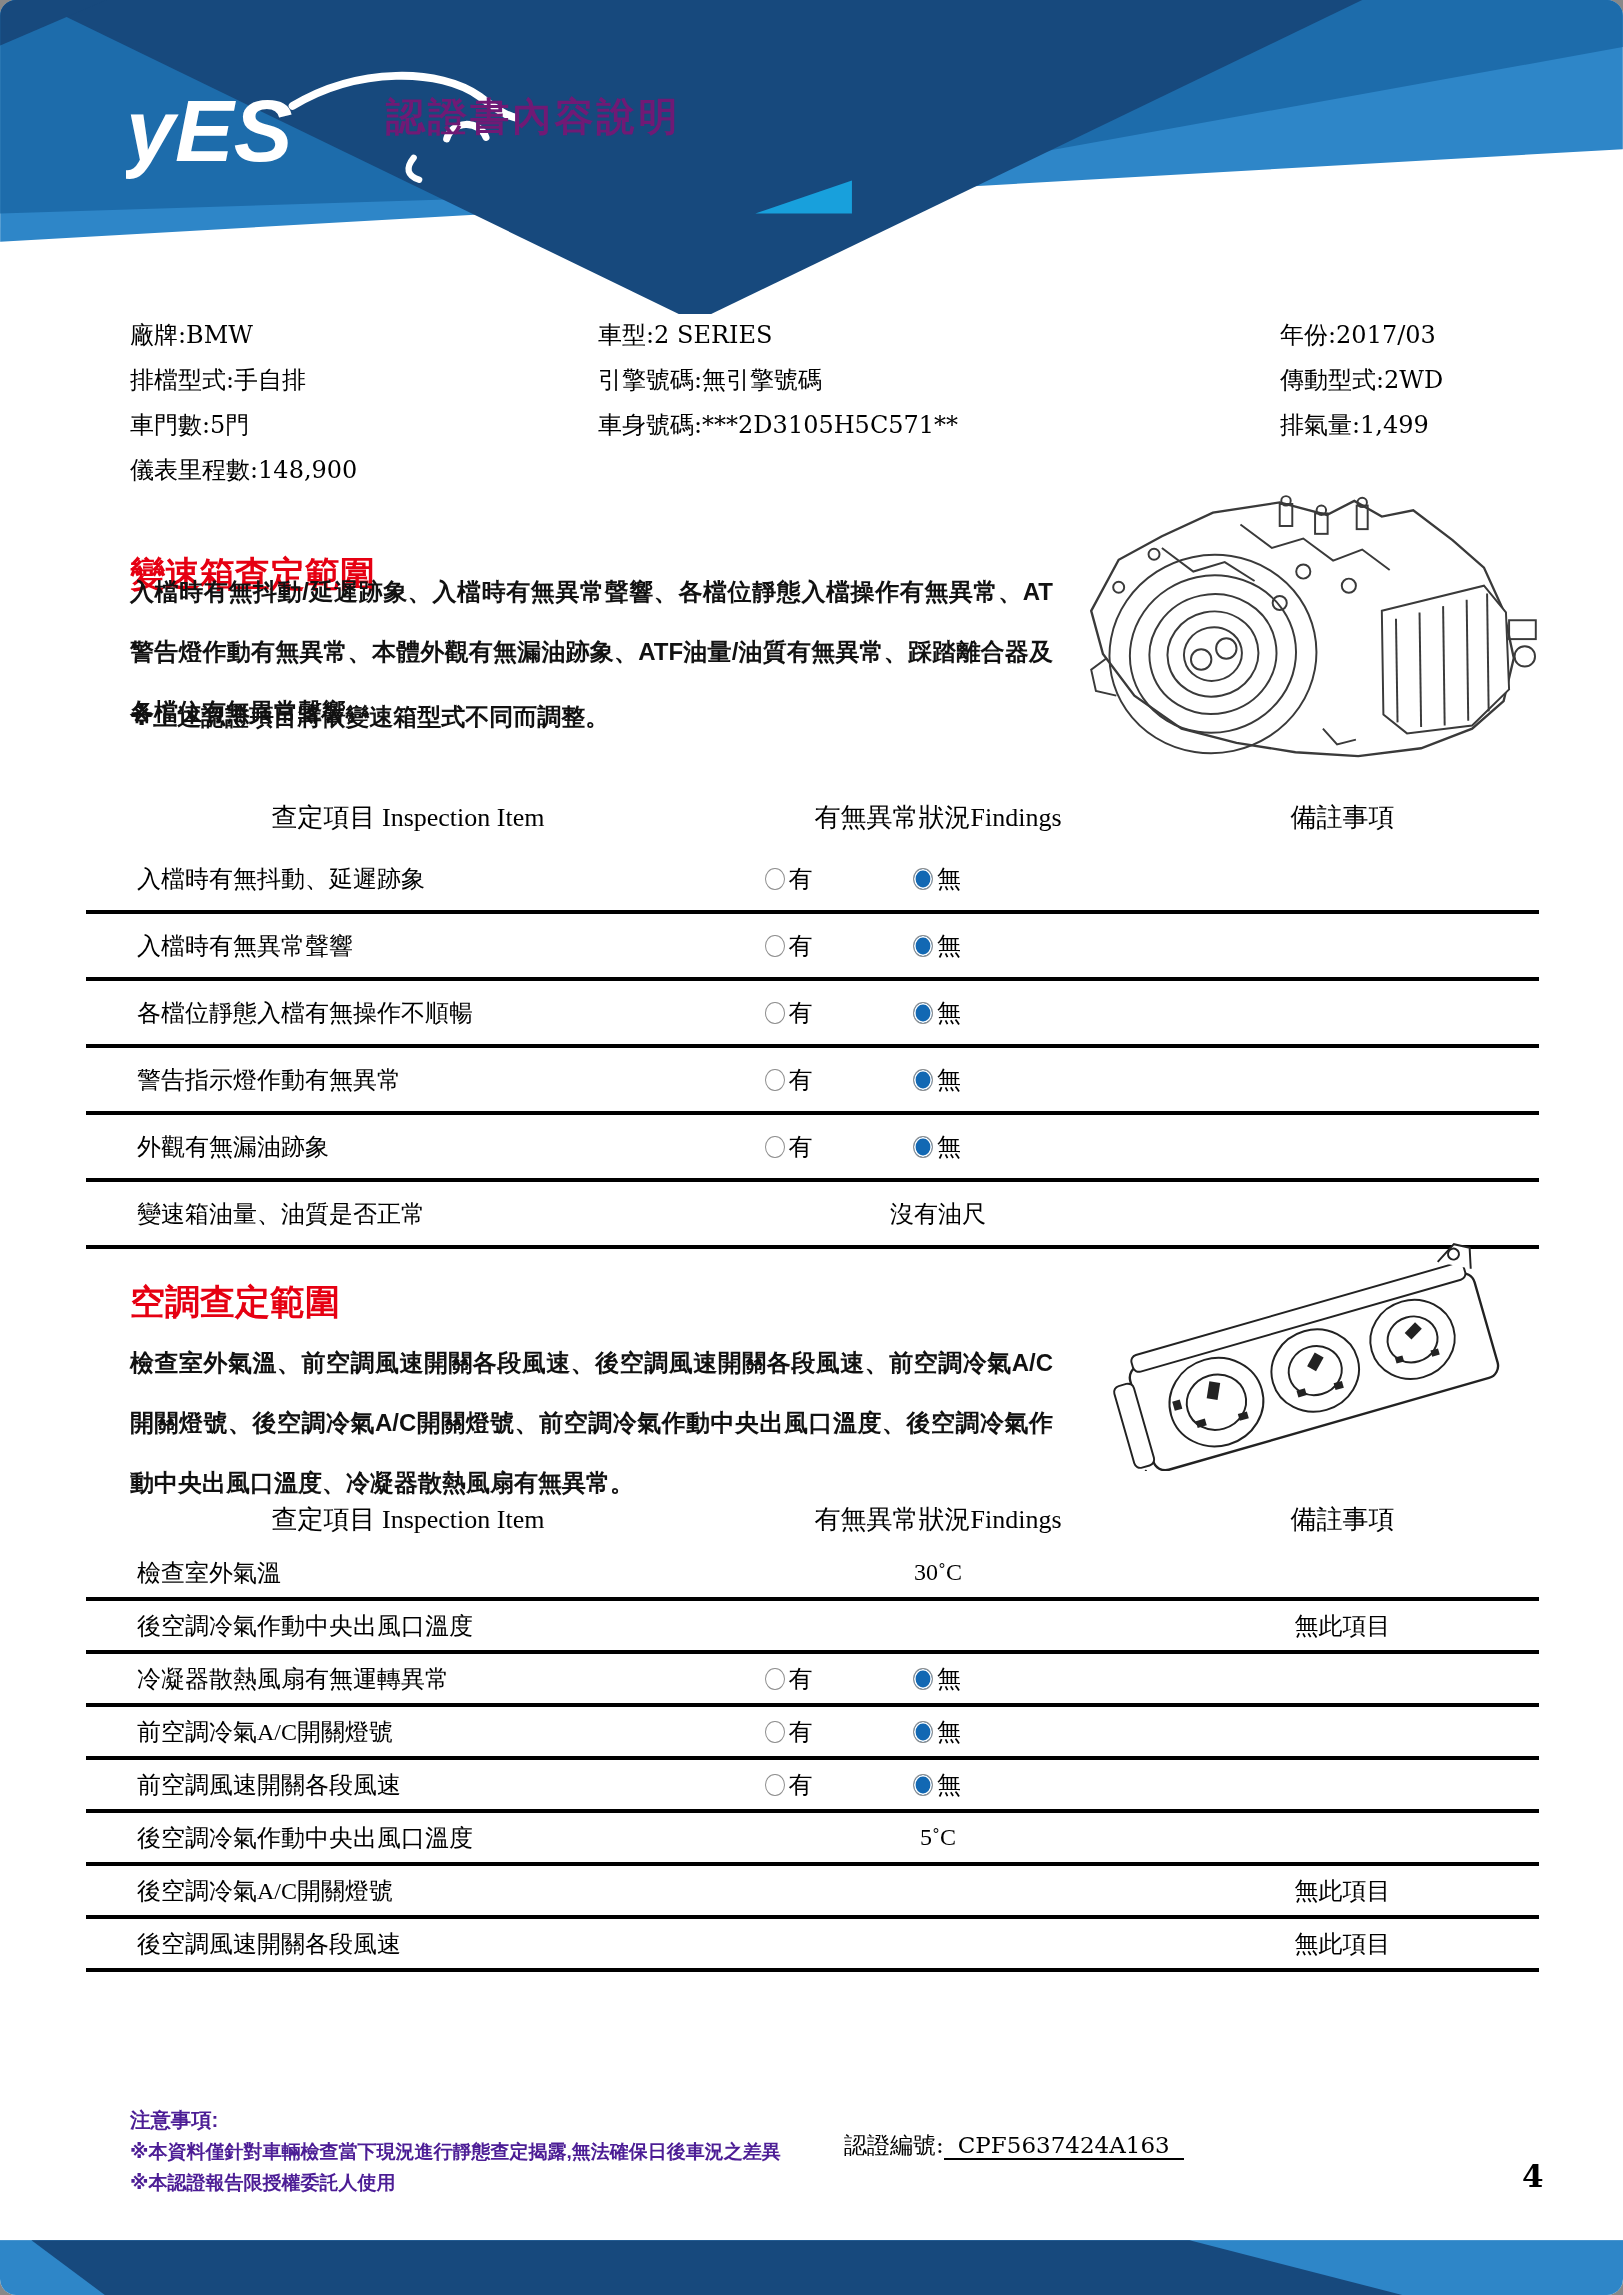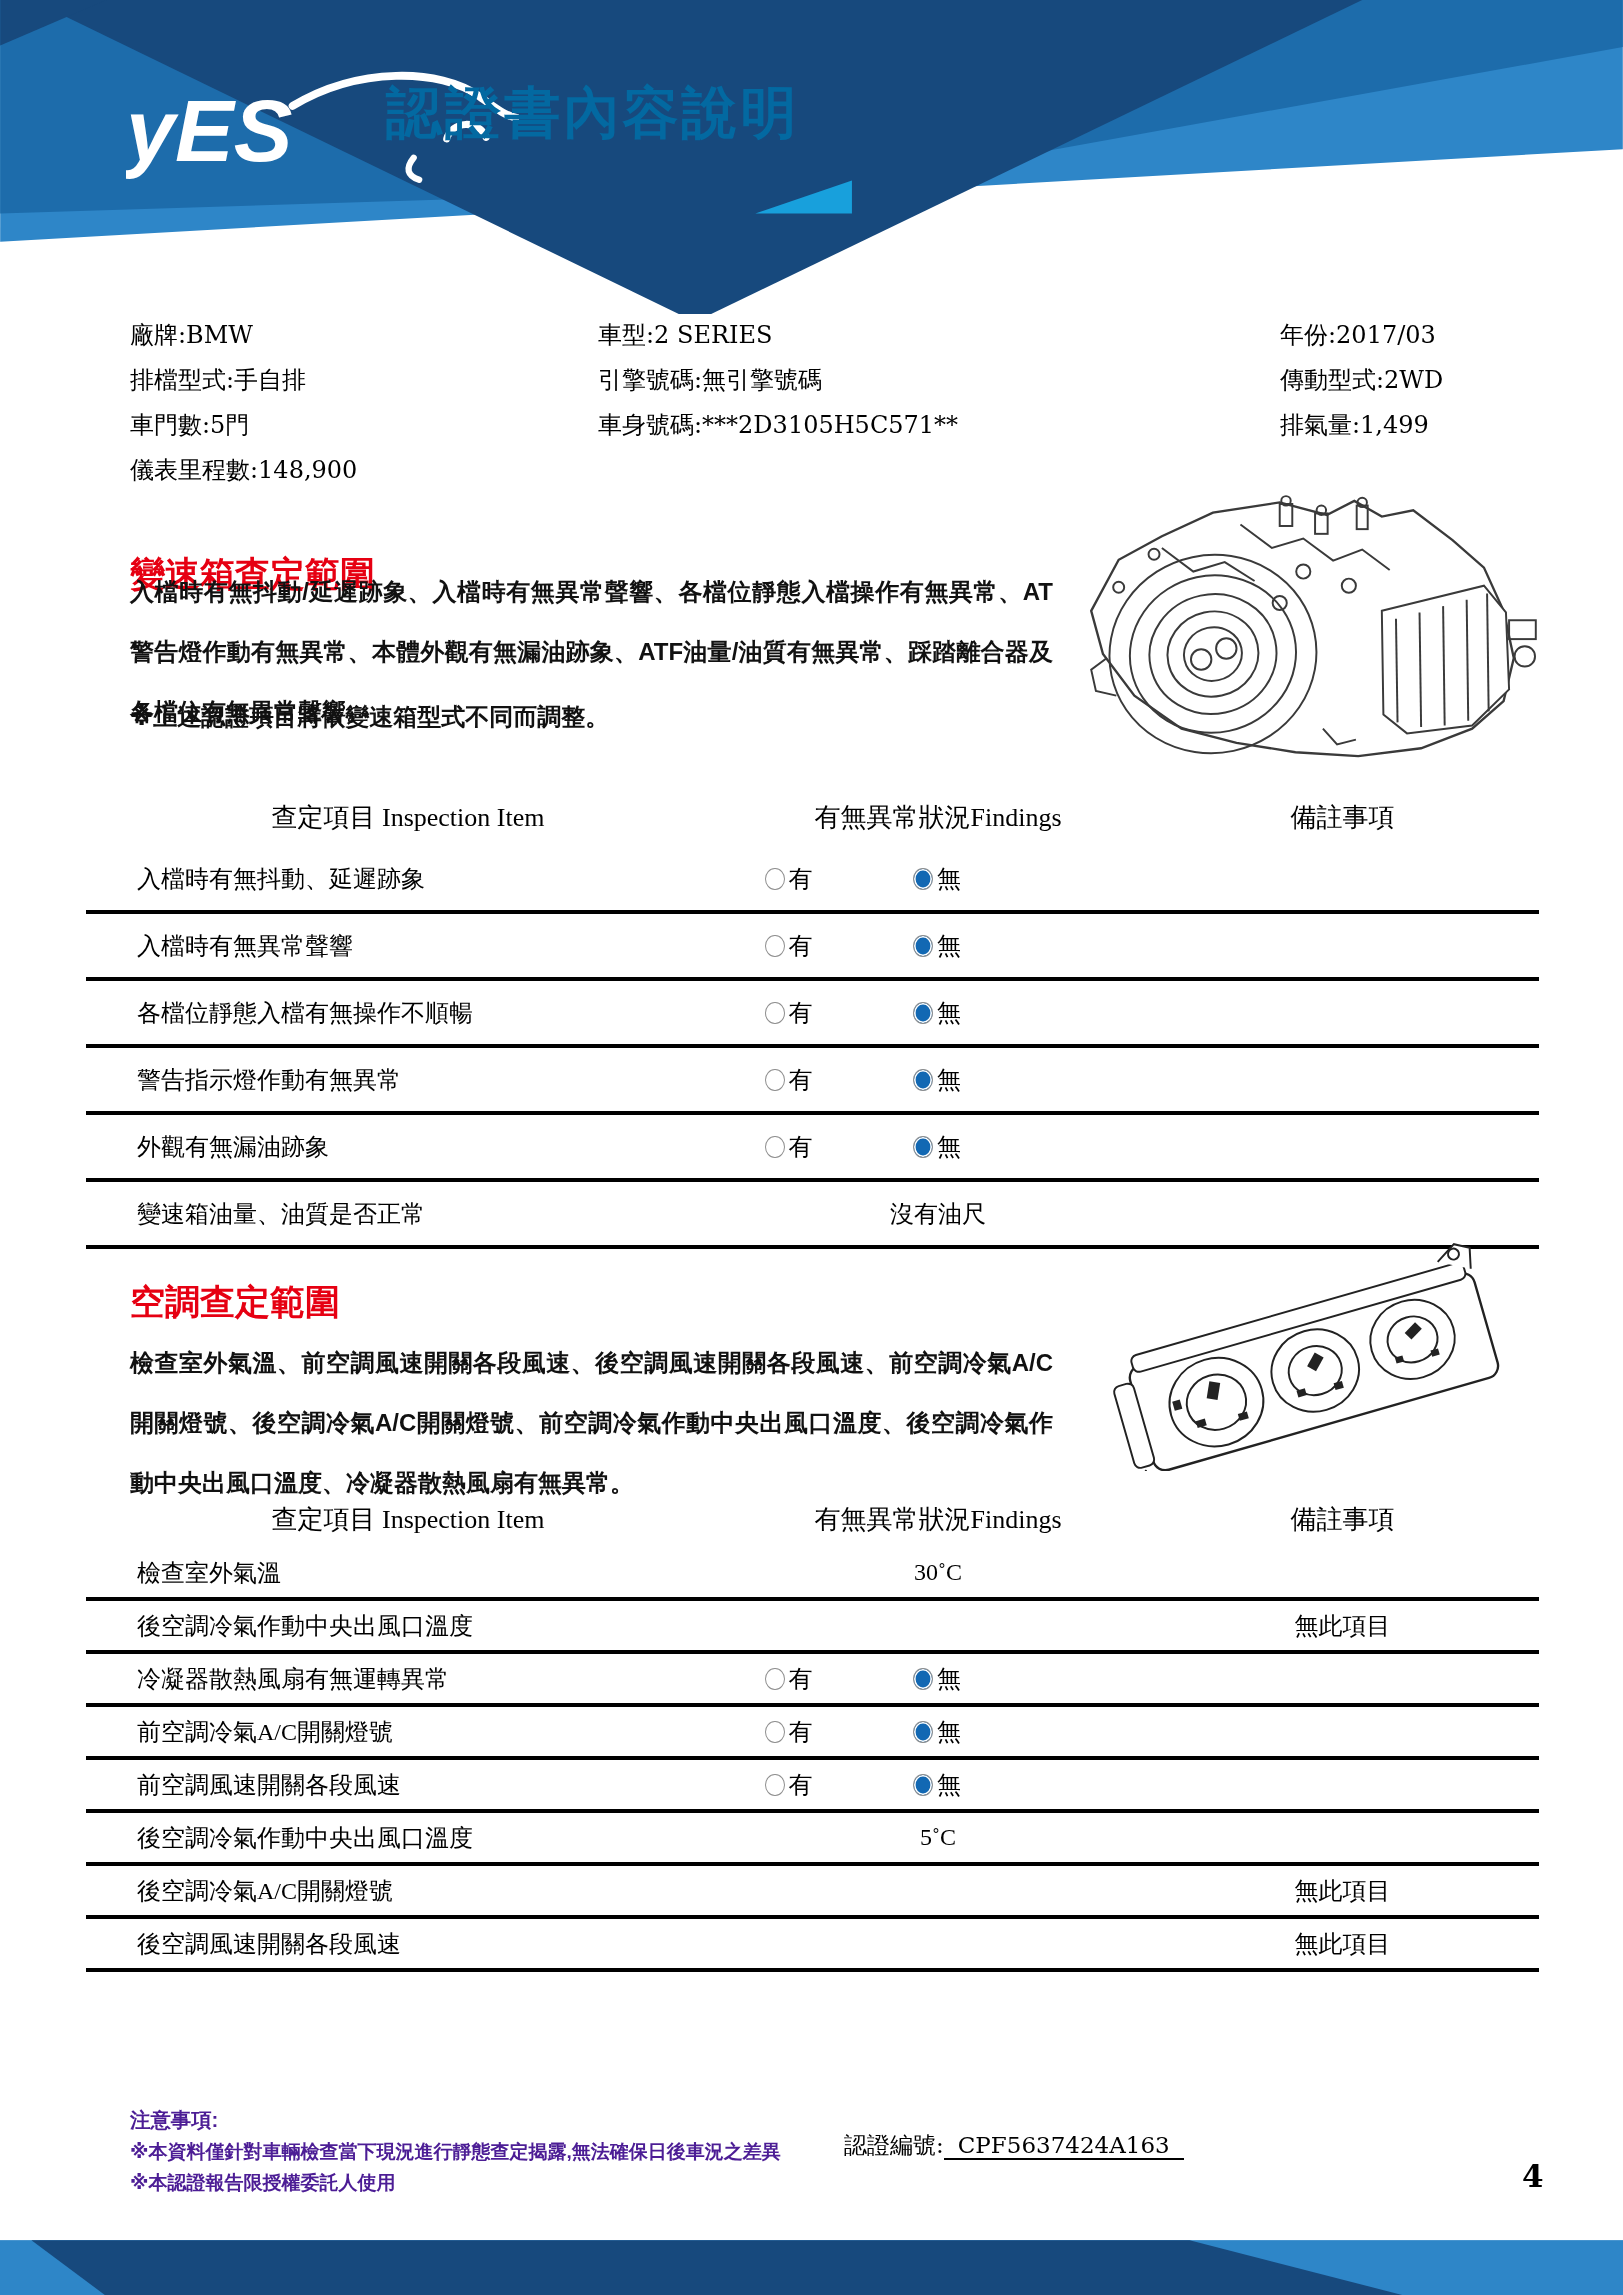--- a/index.html
+++ b/index.html
@@ -1,29 +1,29 @@
 <!DOCTYPE html>
 <html style="font-size:12.6px"><head>
 <meta charset="utf-8">
 <style>
   html,body{margin:0;padding:0;background:#888;}
   .page{
     position:relative;width:1623px;height:2295px;background:#fff;
     font-family:"DejaVu Serif","Liberation Serif",serif;color:#000;
-    overflow:hidden;margin:0 auto;
+    overflow:hidden;margin:0 auto;border-radius:16px;
   }
   svg{display:block;}
 
   
   .hdr-banner{position:absolute;top:0;left:0;}
   .hdr-logo{position:absolute;top:57px;left:126px;}
   .hdr-title{
-    position:absolute;top:76px;left:386px;
+    position:absolute;top:90px;left:386px;
     font-family:"Liberation Sans","DejaVu Sans",sans-serif;
-    font-weight:bold;font-size:56px;color:#0369a1;letter-spacing:3.1px;white-space:nowrap;
+    font-weight:bold;font-size:39px;color:#701a75;letter-spacing:3.1px;white-space:nowrap;
   }
 
   
   .info-col{position:absolute;font-size:24px;line-height:45px;white-space:nowrap;}
   .info-col .ln{display:block;}
 
   
   .sec-title{
     position:absolute;font-family:"Liberation Sans","DejaVu Sans",sans-serif;
     font-weight:bold;font-size:35px;color:#e60012;white-space:nowrap;

